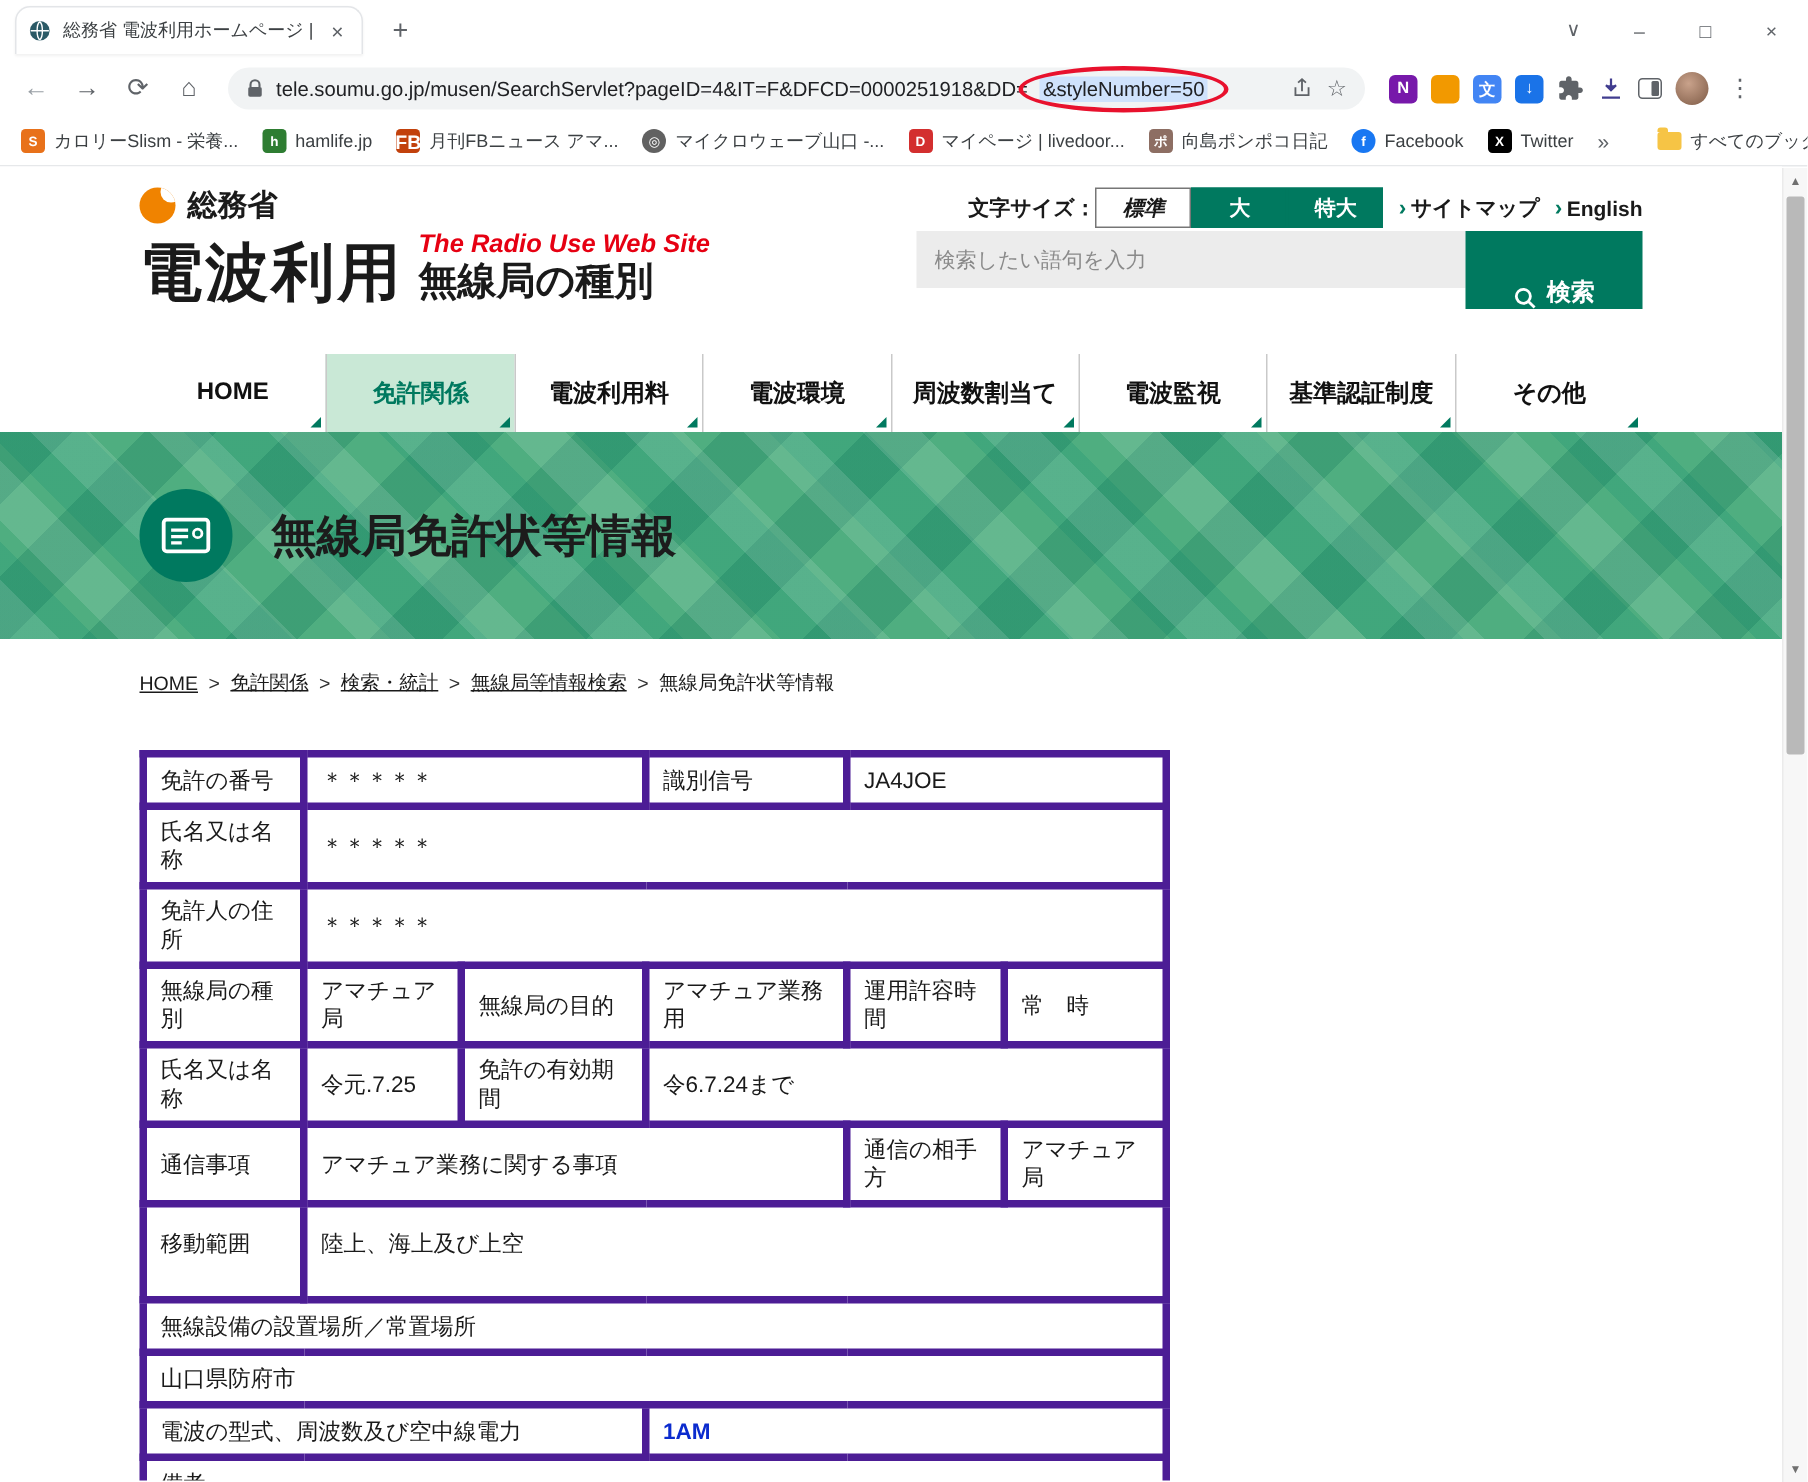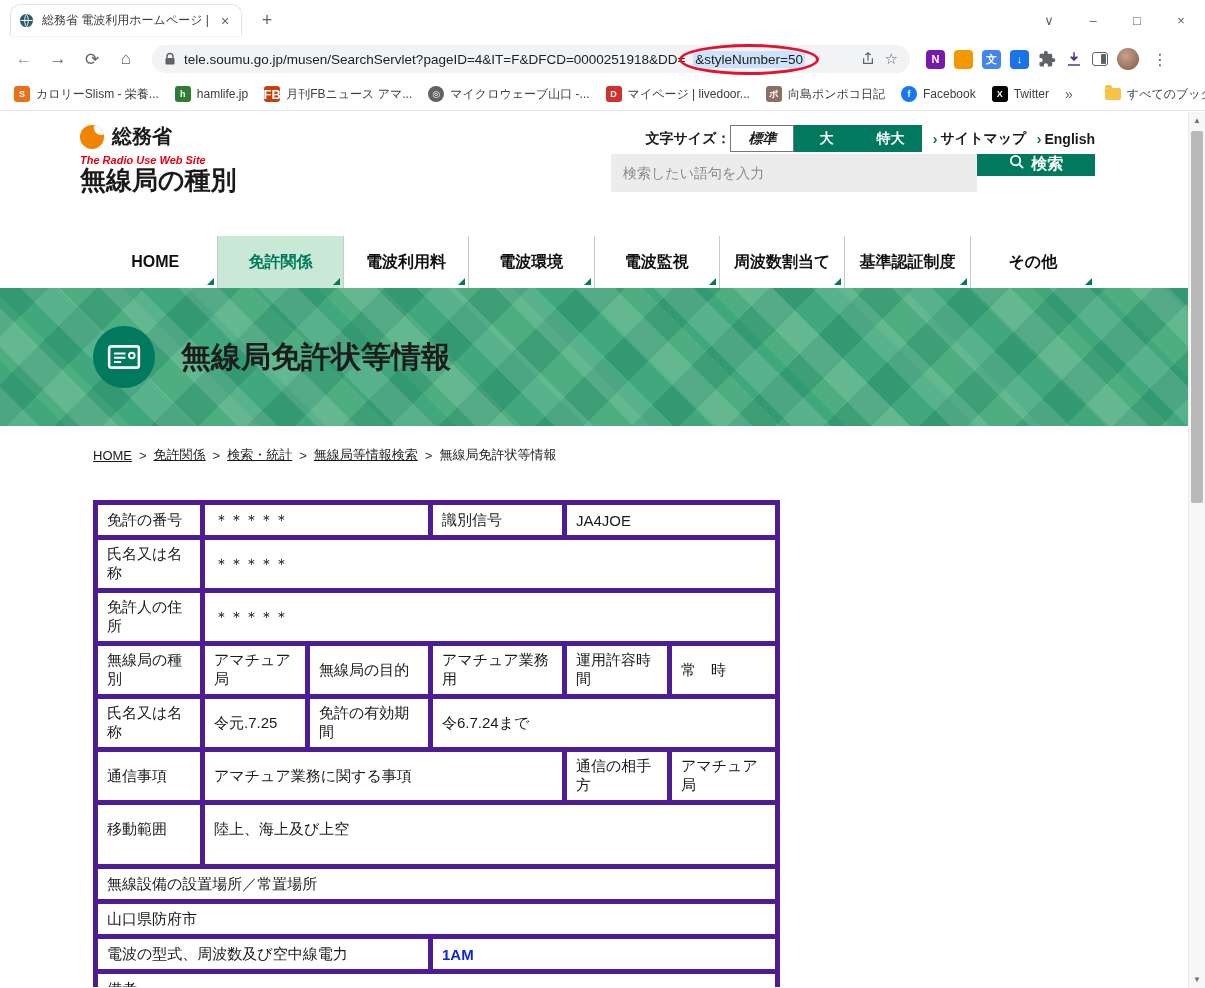--- a/index.html
+++ b/index.html
@@ -51,43 +51,43 @@
   .bm-6 .bm-ico{background:#1877f2;border-radius:50%;} .bm-7 .bm-ico{background:#000;}
   .bm-overflow{margin-left:auto;color:#5f6368;font-size:14px;}
   .bm-sep{width:1px;height:18px;background:#d6d8da;}
   .folder-ico{width:16px;height:12px;background:#f6c445;border-radius:2px;position:relative;}
   .folder-ico::before{content:"";position:absolute;top:-3px;left:0;width:7px;height:3px;background:#f6c445;border-radius:2px 2px 0 0;}
 
   
   .page{position:relative;width:1188px;height:876px;background:#fff;overflow:hidden;}
 
   .site-header{position:relative;height:125px;}
-  .logo-block{position:absolute;left:80px;top:12px;}
+  .logo-block{position:absolute;left:93px;top:12px;}
   .ministry-row{display:flex;align-items:center;gap:8px;}
   .soumu-mark{width:24px;height:24px;border-radius:50%;background:#f08300;position:relative;overflow:hidden;}
   .soumu-mark::after{content:"";position:absolute;width:14px;height:14px;border-radius:50%;background:#fff;right:-4px;top:-4px;}
   .ministry-name{font-size:20px;font-weight:bold;}
   .site-title-row{display:flex;align-items:flex-end;gap:10px;margin-top:4px;}
   .title-main{font-size:42px;font-weight:bold;letter-spacing:2px;line-height:1;}
   .title-side{display:flex;flex-direction:column;line-height:1.1;padding-bottom:2px;}
-  .tagline{color:#e60012;font-size:11px;font-weight:bold;font-style:italic;}
+  .tagline{color:#e60012;font-size:17px;font-weight:bold;font-style:italic;}
   .title-sub{font-size:26px;font-weight:bold;}
 
   .header-right{position:absolute;right:93px;top:14px;width:525px;}
   .fontsize-row{display:flex;align-items:center;justify-content:flex-end;gap:0;font-size:14px;}
   .fs-label{font-weight:bold;}
   .fs-btn{width:64px;height:27px;display:flex;align-items:center;justify-content:center;font-size:14px;font-weight:bold;border:1px solid var(--primary-green,#00795f);cursor:pointer;}
   .fs-btn.plain{background:#fff;color:#1a1a1a;border-color:#767676;font-style:italic;}
   .fs-btn.filled{background:var(--primary-green,#00795f);color:#fff;}
   .hdr-link{display:flex;align-items:center;gap:3px;font-weight:bold;margin-left:10px;white-space:nowrap;}
   .chev{color:var(--primary-green,#00795f);font-weight:bold;font-size:15px;}
   .search-row{display:flex;margin-top:2px;justify-content:flex-end;padding-left:41px;}
   .search-input{width:397px;height:38px;background:#ececec;border:none;padding:0 12px;font-size:14px;color:#333;font-family:inherit;}
   .search-input::placeholder{color:#8a8a8a;}
-  .search-btn{width:128px;height:22px;background:var(--primary-green,#00795f);color:#fff;border:none;font-size:16px;font-weight:bold;display:flex;align-items:flex-start;justify-content:center;gap:7px;cursor:pointer;font-family:inherit;}
+  .search-btn{width:128px;height:52px;background:var(--primary-green,#00795f);color:#fff;border:none;font-size:16px;font-weight:bold;display:flex;align-items:flex-end;justify-content:center;gap:7px;cursor:pointer;font-family:inherit;}
 
   .main-nav{margin-left:93px;width:1002px;height:52px;display:flex;}
   .main-nav-item{flex:1;display:flex;align-items:center;justify-content:center;font-size:16px;font-weight:bold;position:relative;cursor:pointer;color:#111;}
   .main-nav-item + .main-nav-item{border-left:1px solid #c9c9c9;}
   .main-nav-item::after{content:"";position:absolute;right:3px;bottom:3px;border-left:7px solid transparent;border-bottom:7px solid var(--primary-green,#00795f);}
   .main-nav-item.active{background:var(--nav-active-bg,#c9e8d6);color:var(--primary-green,#00795f);}
 
   .banner{height:138px;display:flex;align-items:center;gap:26px;padding-left:93px;
     background-color:var(--banner-green,#4fae80);
     background-image:
@@ -218,20 +218,21 @@
 
 <div class="page">
 
   <div class="site-header">
     <div class="logo-block">
       <div class="ministry-row">
         <div class="soumu-mark"></div>
         <span class="ministry-name">総務省</span>
       </div>
       <div class="site-title-row">
+        <span class="title-main">電波利用</span>
         <span class="title-side">
           <span class="tagline">The Radio Use Web Site</span>
           <span class="title-sub">無線局の種別</span>
         </span>
       </div>
     </div>
 
     <div class="header-right">
       <div class="fontsize-row">
         <span class="fs-label">文字サイズ：</span>
@@ -258,22 +259,22 @@
         </button>
       </div>
     </div>
   </div>
 
   <div class="main-nav">
     <div class="main-nav-item">HOME</div>
     <div class="main-nav-item active">免許関係</div>
     <div class="main-nav-item">電波利用料</div>
     <div class="main-nav-item">電波環境</div>
+    <div class="main-nav-item">周波数割当て</div>
     <div class="main-nav-item">電波監視</div>
-    <div class="main-nav-item">周波数割当て</div>
     <div class="main-nav-item">基準認証制度</div>
     <div class="main-nav-item">その他</div>
   </div>
 
   <div class="banner">
     <div class="banner-icon">
       <svg width="34" height="30" viewBox="0 0 24 20">
           <rect x="1.5" y="2.5" width="21" height="15" rx="1.5" stroke="#fff" stroke-width="1.8" fill="none"></rect>
           <path d="M5 7.5h8M5 10.5h8M5 13.5h5" stroke="#fff" stroke-width="1.5"></path>
           <circle cx="17.5" cy="9" r="2" stroke="#fff" stroke-width="1.3" fill="none"></circle>

